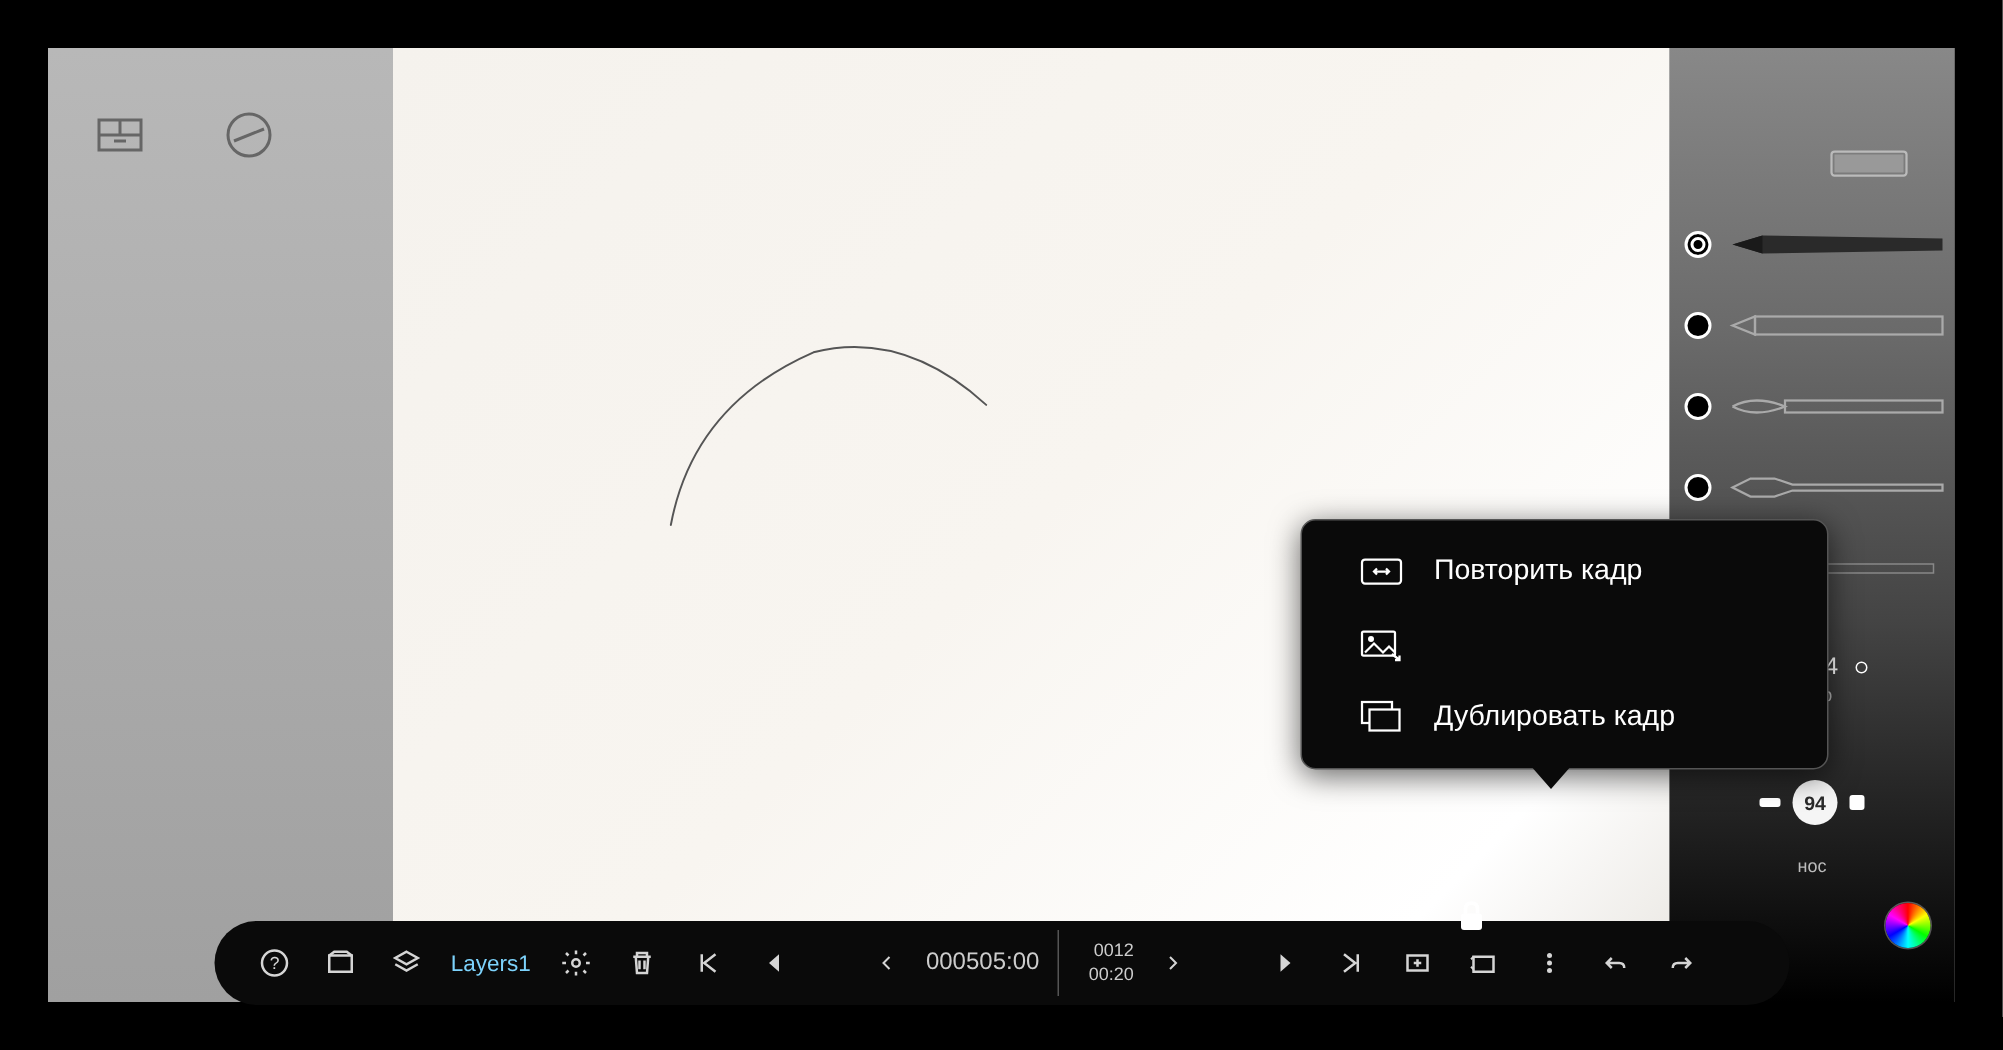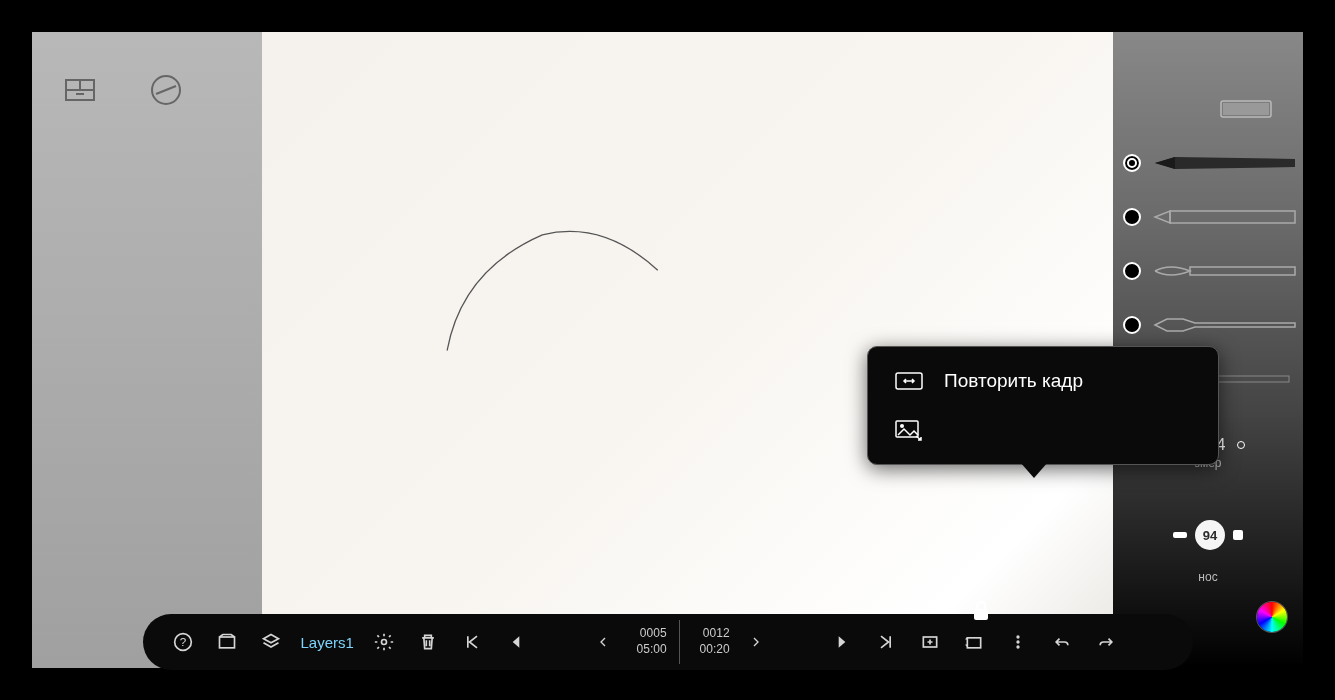--- a/index.html
+++ b/index.html
@@ -23,24 +23,24 @@
 .opacity-row .bar { width: 14px; height: 6px; background: #fff; border-radius: 2px; }
 .opacity-row .circle { width: 30px; height: 30px; border-radius: 50%; background: #f5f5f5; display: flex; align-items: center; justify-content: center; color: #2a2a2a; font-size: 13px; font-weight: bold; }
 .opacity-row .sq { width: 10px; height: 10px; background: #fff; border-radius: 2px; }
 .opacity-label { color: #bbb; font-size: 12px; text-align: center; margin-top: 20px; }
 .color-wheel { position: absolute; bottom: 36px; right: 16px; width: 30px; height: 30px; border-radius: 50%; background: conic-gradient(red, yellow, lime, cyan, blue, magenta, red); cursor: pointer; box-shadow: 0 0 0 1px rgba(255,255,255,0.3); }
 .timeline { position: absolute; bottom: 30px; left: 50%; transform: translateX(-50%); width: 1050px; height: 56px; background: #0a0a0a; border-radius: 28px; display: flex; align-items: center; padding: 0 22px; gap: 8px; color: #d5d5d5; z-index: 5; }
 .tl-btn { width: 36px; height: 36px; display: flex; align-items: center; justify-content: center; cursor: pointer; color: #d5d5d5; }
 .tl-btn svg { width: 20px; height: 20px; }
 .tl-btn.sm svg { width: 16px; height: 16px; }
 .tl-sep { width: 1px; height: 44px; background: #555; margin: 0 4px; }
-.tl-info { display: flex; flex-direction: column; align-items: flex-end; font-size: 12px; line-height: 1.3; color: #ccc; min-width: 38px; }
+.tl-info { display: flex; flex-direction: row; align-items: flex-end; font-size: 16px; line-height: 1.3; color: #ccc; min-width: 38px; }
 .tl-info2 { display: flex; flex-direction: column; align-items: flex-end; font-size: 12px; line-height: 1.3; color: #ccc; min-width: 38px; }
 .layers-label { font-size: 15px; color: #7dd3fc; margin: 0 4px; }
-.popup { position: absolute; right: 116px; top: 346px; width: 352px; background: #0a0a0a; border-radius: 10px; border: 1px solid #555; padding: 10px 4px; z-index: 20; box-shadow: 0 4px 20px rgba(0,0,0,0.6); }
+.popup { position: absolute; right: 116px; top: 346px; width: 352px; background: #0a0a0a; border-radius: 10px; border: 1px solid #555; padding: 10px 16px; z-index: 20; box-shadow: 0 4px 20px rgba(0,0,0,0.6); }
 .popup-item { display: flex; align-items: center; padding: 12px 22px; gap: 20px; cursor: pointer; color: #fff; }
 .popup-icon { width: 30px; height: 24px; display: flex; align-items: center; justify-content: center; flex-shrink: 0; }
 .popup-text { font-size: 19px; line-height: 1.3; }
 .popup-arrow { position: absolute; bottom: -14px; left: 152px; width: 0; height: 0; border-left: 14px solid transparent; border-right: 14px solid transparent; border-top: 16px solid #0a0a0a; }
 .lock-badge { position: absolute; bottom: 78px; left: 972px; width: 18px; height: 22px; z-index: 10; }
 </style>
 </head>
 <body>
 
 <div class="app">
@@ -142,20 +142,29 @@
   <div class="popup-item">
     <div class="popup-icon">
       <svg viewBox="0 0 30 24" width="30" height="24">
           <rect x="2" y="3" width="22" height="16" fill="none" stroke="#fff" stroke-width="1.5" rx="1"></rect>
           <circle cx="8" cy="8" r="2" fill="#fff"></circle>
           <path d="M 4 17 L 10 11 L 16 17 L 20 13 L 24 17" fill="none" stroke="#fff" stroke-width="1.5"></path>
           <path d="M 22 18 L 27 22 M 24 22 L 27 22 L 27 19" fill="none" stroke="#fff" stroke-width="1.5"></path>
         </svg>
     </div>
   </div>
+  <div class="popup-item">
+    <div class="popup-icon">
+      <svg viewBox="0 0 30 24" width="30" height="24">
+          <rect x="2" y="2" width="20" height="14" fill="none" stroke="#fff" stroke-width="1.5"></rect>
+          <rect x="7" y="7" width="20" height="14" fill="#0a0a0a" stroke="#fff" stroke-width="1.5"></rect>
+        </svg>
+    </div>
+    <div class="popup-text">Дублировать кадр</div>
+  </div>
   <div class="popup-arrow"></div>
 </div>
 
 <svg class="lock-badge" viewBox="0 0 18 22">
   <rect x="2" y="9" width="14" height="11" rx="2" fill="#fff"></rect>
   <path d="M 5 9 L 5 6 Q 5 2 9 2 Q 13 2 13 6 L 13 9" fill="none" stroke="#fff" stroke-width="2.5"></path>
 </svg>
 
 <div class="timeline">
   <div class="tl-btn">

